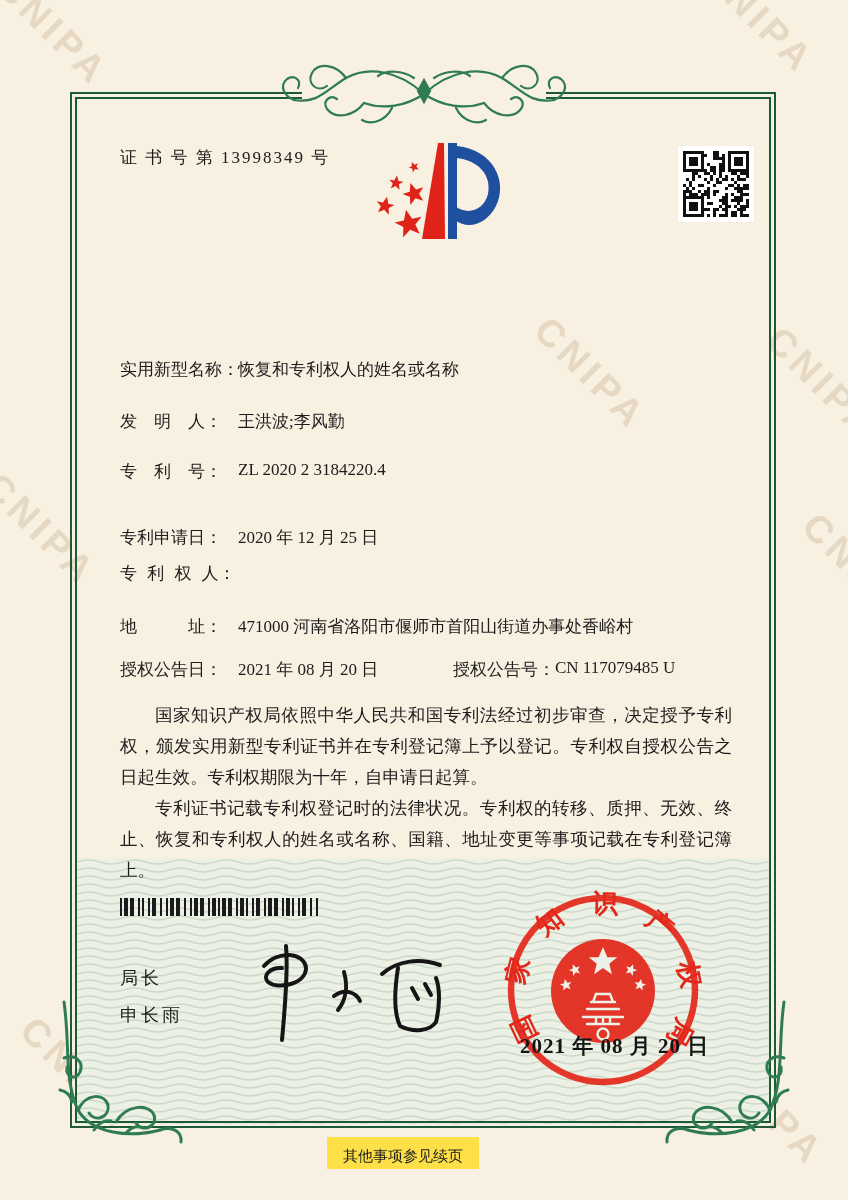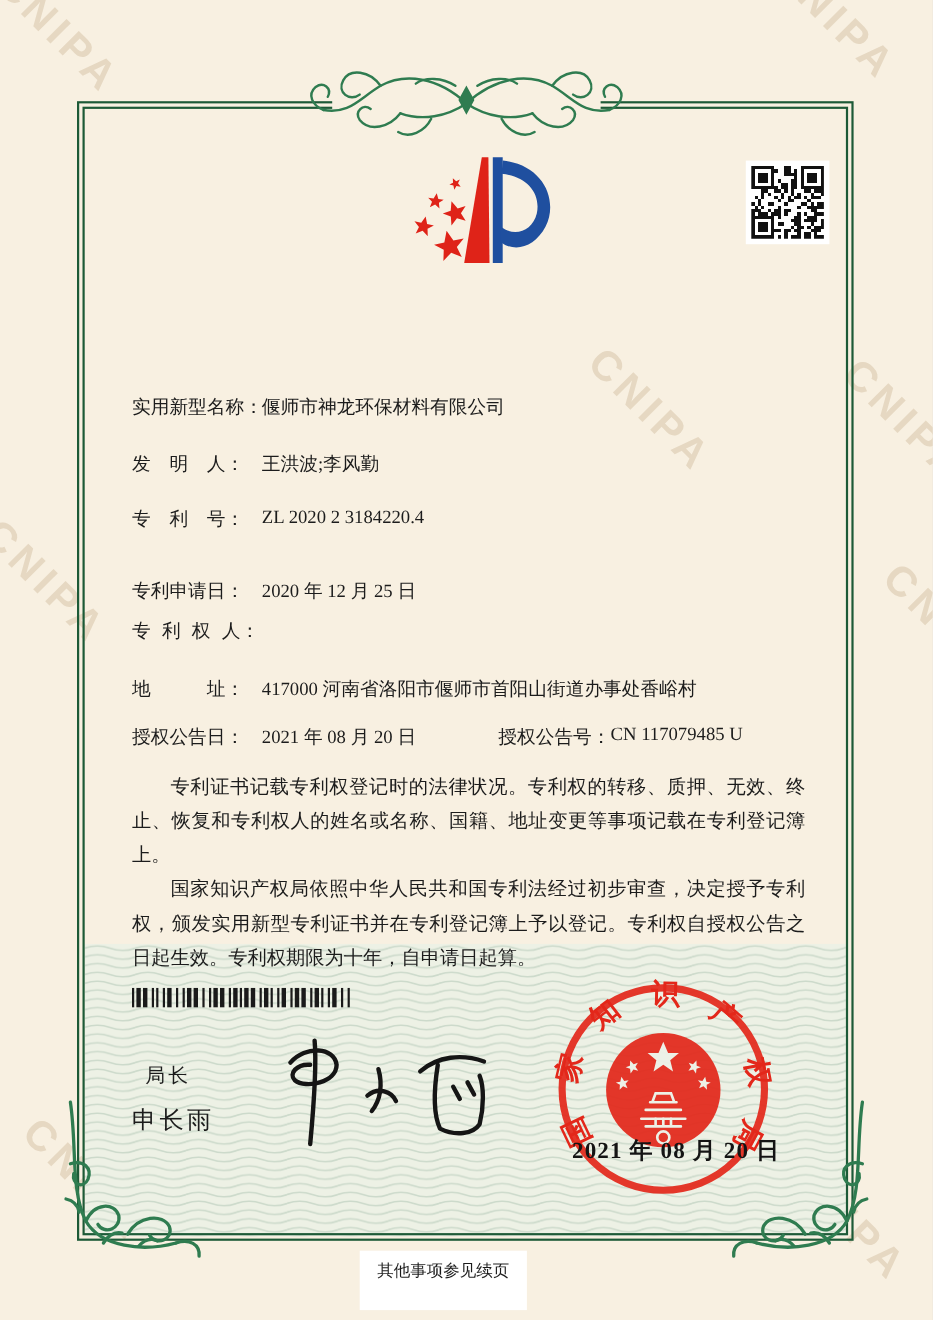--- a/index.html
+++ b/index.html
@@ -38,29 +38,29 @@
     font-size:42px; font-weight:bold; letter-spacing:9px; z-index:3;
   }
   .fields { position:absolute; left:120px; top:352px; width:616px; z-index:3; }
   .frow { position:absolute; left:0; display:flex; font-size:17px; white-space:nowrap; }
   .flabel { display:inline-block; width:118px; flex:none;font-family:Liberation Mono, monospace; }
   .fvalue { display:inline-block; }
   .fvalue.fixed { width:215px; flex:none; }
   .paras { position:absolute; left:120px; top:700px; width:612px; font-size:17.5px; line-height:31px; z-index:3; text-align:justify; }
   .paras p { text-indent:2em; }
   .barcode { position:absolute; left:120px; top:898px; height:18px; width:216px; overflow:hidden; white-space:nowrap; font-size:0; z-index:3; }
-  .issuer-title { position:absolute; left:132px; top:966px; font-size:18px; letter-spacing:3px; z-index:3; }
-  .issuer-name  { position:absolute; left:120px; top:1003px; font-size:22px; letter-spacing:3px; z-index:3;text-align:right; }
+  .issuer-title { position:absolute; left:120px; top:966px; font-size:18px; letter-spacing:3px; z-index:3; }
+  .issuer-name  { position:absolute; left:120px; top:1003px; font-size:18px; letter-spacing:3px; z-index:3;text-align:right; }
   .signature { position:absolute; left:248px; top:938px; z-index:3; }
   .seal { position:absolute; left:503px; top:890px; z-index:4; }
   .seal-date { position:absolute; left:520px; top:1032px; font-size:21px; font-weight:bold; letter-spacing:1px; color:#141414; z-index:5; }
   .page-info { position:absolute; left:70px; top:1096px; width:706px; text-align:center; font-size:15px; letter-spacing:1px; z-index:3; }
   .note-box {
-    position:absolute; left:327px; top:1137px; width:152px; height:54px;
-    background:#ffffff; z-index:3; text-align:center; line-height:38px; font-size:15px;
+    position:absolute; left:327px; top:1137px; width:152px; height:32px;
+    background:#fde047; z-index:3; text-align:center; line-height:38px; font-size:15px;
   }
 </style>
 </head>
 <body>
 
 <div class="page">
 
   <span class="wm" style="left:-18px;top:8px;">CNIPA</span>
   <span class="wm" style="left:688px;top:-4px;">CNIPA</span>
   <span class="wm" style="left:520px;top:352px;">CNIPA</span>
@@ -119,20 +119,21 @@
       <path d="M26,110 C34,93 52,93 56,105 C58,117 43,123 37,113"></path>
       <path d="M64,122 C74,105 96,103 102,115 C106,127 90,133 84,123"></path>
       <path d="M12,58 C24,54 32,62 28,72 C24,81 13,77 15,67"></path>
       <path d="M108,130 C120,126 130,131 129,142"></path>
       <path d="M42,130 q7,-11 17,-9"></path>
       <path d="M74,133 q8,-9 17,-5"></path>
       <path d="M8,90 q10,2 12,12"></path>
     </g>
   </svg>
 
+  <div class="cert-no">证 书 号 第 13998349 号</div>
 
   <svg class="logo" width="160" height="120" viewBox="0 0 160 120">
     <defs>
       <path id="st" d="M0,-10 L2.9,-3.1 L9.5,-3.1 L4.2,1.2 L5.9,8.1 L0,4 L-5.9,8.1 L-4.2,1.2 L-9.5,-3.1 L-2.9,-3.1 Z"></path>
     </defs>
 
     <polygon points="86,7 92,7 93,103 70,103" fill="#df2318"></polygon>
 
     <path d="M96,7 L105,7 L105,103 L96,103 Z" fill="#1f4f9f"></path>
     <path d="M105,10 C142,14 156,46 144,70 C134,89 116,94 103,84 L103,70 C116,80 132,74 136,58 C140,39 126,24 104,22 Z" fill="#1f4f9f"></path>
@@ -305,52 +306,52 @@
         <rect x="0" y="45" width="21" height="21" fill="#111"></rect>
         <rect x="3" y="48" width="15" height="15" fill="#fff"></rect>
         <rect x="6" y="51" width="9" height="9" fill="#111"></rect>
       </svg>
   </div>
 
 
   <div class="fields">
     <div class="frow" style="top:6px">
       <span class="flabel">实用新型名称：</span>
-      <span class="fvalue">偃师市神龙环保材料有限公司</span>
+      <span class="fvalue">恢复和专利权人的姓名或名称</span>
     </div>
     <div class="frow" style="top:58px">
       <span class="flabel">发　明　人：</span>
       <span class="fvalue">王洪波;李风勤</span>
     </div>
     <div class="frow" style="top:108px">
       <span class="flabel">专　利　号：</span>
       <span class="fvalue">ZL 2020 2 3184220.4</span>
     </div>
     <div class="frow" style="top:174px">
       <span class="flabel">专利申请日：</span>
       <span class="fvalue">2020 年 12 月 25 日</span>
     </div>
     <div class="frow" style="top:210px">
       <span class="flabel">专 利 权 人：</span>
     </div>
     <div class="frow" style="top:263px">
       <span class="flabel">地　　　址：</span>
-      <span class="fvalue">417000 河南省洛阳市偃师市首阳山街道办事处香峪村</span>
+      <span class="fvalue">471000 河南省洛阳市偃师市首阳山街道办事处香峪村</span>
     </div>
     <div class="frow" style="top:306px">
       <span class="flabel">授权公告日：</span>
       <span class="fvalue fixed">2021 年 08 月 20 日</span>
       <span class="flabel" style="width:auto">授权公告号：</span>
       <span class="fvalue">CN 117079485 U</span>
     </div>
   </div>
 
   <div class="paras">
+    <p>国家知识产权局依照中华人民共和国专利法经过初步审查，决定授予专利权，颁发实用新型专利证书并在专利登记簿上予以登记。专利权自授权公告之日起生效。专利权期限为十年，自申请日起算。</p>
     <p>专利证书记载专利权登记时的法律状况。专利权的转移、质押、无效、终止、恢复和专利权人的姓名或名称、国籍、地址变更等事项记载在专利登记簿上。</p>
-    <p>国家知识产权局依照中华人民共和国专利法经过初步审查，决定授予专利权，颁发实用新型专利证书并在专利登记簿上予以登记。专利权自授权公告之日起生效。专利权期限为十年，自申请日起算。</p>
   </div>
 
   <div class="barcode"><span style="display:inline-block;height:18px;width:2px;background:#1a1a1a;"></span><span style="display:inline-block;height:18px;width:2px;"></span><span style="display:inline-block;height:18px;width:4px;background:#1a1a1a;"></span><span style="display:inline-block;height:18px;width:2px;"></span><span style="display:inline-block;height:18px;width:4px;background:#1a1a1a;"></span><span style="display:inline-block;height:18px;width:4px;"></span><span style="display:inline-block;height:18px;width:2px;background:#1a1a1a;"></span><span style="display:inline-block;height:18px;width:2px;"></span><span style="display:inline-block;height:18px;width:2px;background:#1a1a1a;"></span><span style="display:inline-block;height:18px;width:4px;"></span><span style="display:inline-block;height:18px;width:2px;background:#1a1a1a;"></span><span style="display:inline-block;height:18px;width:2px;"></span><span style="display:inline-block;height:18px;width:4px;background:#1a1a1a;"></span><span style="display:inline-block;height:18px;width:4px;"></span><span style="display:inline-block;height:18px;width:2px;background:#1a1a1a;"></span><span style="display:inline-block;height:18px;width:4px;"></span><span style="display:inline-block;height:18px;width:2px;background:#1a1a1a;"></span><span style="display:inline-block;height:18px;width:2px;"></span><span style="display:inline-block;height:18px;width:4px;background:#1a1a1a;"></span><span style="display:inline-block;height:18px;width:2px;"></span><span style="display:inline-block;height:18px;width:4px;background:#1a1a1a;"></span><span style="display:inline-block;height:18px;width:4px;"></span><span style="display:inline-block;height:18px;width:2px;background:#1a1a1a;"></span><span style="display:inline-block;height:18px;width:4px;"></span><span style="display:inline-block;height:18px;width:2px;background:#1a1a1a;"></span><span style="display:inline-block;height:18px;width:2px;"></span><span style="display:inline-block;height:18px;width:4px;background:#1a1a1a;"></span><span style="display:inline-block;height:18px;width:2px;"></span><span style="display:inline-block;height:18px;width:4px;background:#1a1a1a;"></span><span style="display:inline-block;height:18px;width:4px;"></span><span style="display:inline-block;height:18px;width:2px;background:#1a1a1a;"></span><span style="display:inline-block;height:18px;width:2px;"></span><span style="display:inline-block;height:18px;width:4px;background:#1a1a1a;"></span><span style="display:inline-block;height:18px;width:2px;"></span><span style="display:inline-block;height:18px;width:2px;background:#1a1a1a;"></span><span style="display:inline-block;height:18px;width:2px;"></span><span style="display:inline-block;height:18px;width:4px;background:#1a1a1a;"></span><span style="display:inline-block;height:18px;width:2px;"></span><span style="display:inline-block;height:18px;width:4px;background:#1a1a1a;"></span><span style="display:inline-block;height:18px;width:4px;"></span><span style="display:inline-block;height:18px;width:2px;background:#1a1a1a;"></span><span style="display:inline-block;height:18px;width:2px;"></span><span style="display:inline-block;height:18px;width:4px;background:#1a1a1a;"></span><span style="display:inline-block;height:18px;width:2px;"></span><span style="display:inline-block;height:18px;width:2px;background:#1a1a1a;"></span><span style="display:inline-block;height:18px;width:4px;"></span><span style="display:inline-block;height:18px;width:2px;background:#1a1a1a;"></span><span style="display:inline-block;height:18px;width:2px;"></span><span style="display:inline-block;height:18px;width:4px;background:#1a1a1a;"></span><span style="display:inline-block;height:18px;width:4px;"></span><span style="display:inline-block;height:18px;width:2px;background:#1a1a1a;"></span><span style="display:inline-block;height:18px;width:2px;"></span><span style="display:inline-block;height:18px;width:4px;background:#1a1a1a;"></span><span style="display:inline-block;height:18px;width:2px;"></span><span style="display:inline-block;height:18px;width:4px;background:#1a1a1a;"></span><span style="display:inline-block;height:18px;width:4px;"></span><span style="display:inline-block;height:18px;width:2px;background:#1a1a1a;"></span><span style="display:inline-block;height:18px;width:2px;"></span><span style="display:inline-block;height:18px;width:4px;background:#1a1a1a;"></span><span style="display:inline-block;height:18px;width:2px;"></span><span style="display:inline-block;height:18px;width:2px;background:#1a1a1a;"></span><span style="display:inline-block;height:18px;width:4px;"></span><span style="display:inline-block;height:18px;width:2px;background:#1a1a1a;"></span><span style="display:inline-block;height:18px;width:2px;"></span><span style="display:inline-block;height:18px;width:4px;background:#1a1a1a;"></span><span style="display:inline-block;height:18px;width:4px;"></span><span style="display:inline-block;height:18px;width:2px;background:#1a1a1a;"></span><span style="display:inline-block;height:18px;width:4px;"></span><span style="display:inline-block;height:18px;width:2px;background:#1a1a1a;"></span></div>
 
   <div class="issuer-title">局长</div>
   <div class="issuer-name">申长雨</div>
 
   <svg class="signature" width="210" height="110" viewBox="0 0 210 110">
     <g fill="none" stroke="#151515" stroke-width="4" stroke-linecap="round" stroke-linejoin="round">
       <path d="M38,8 C40,30 37,70 34,102"></path>

